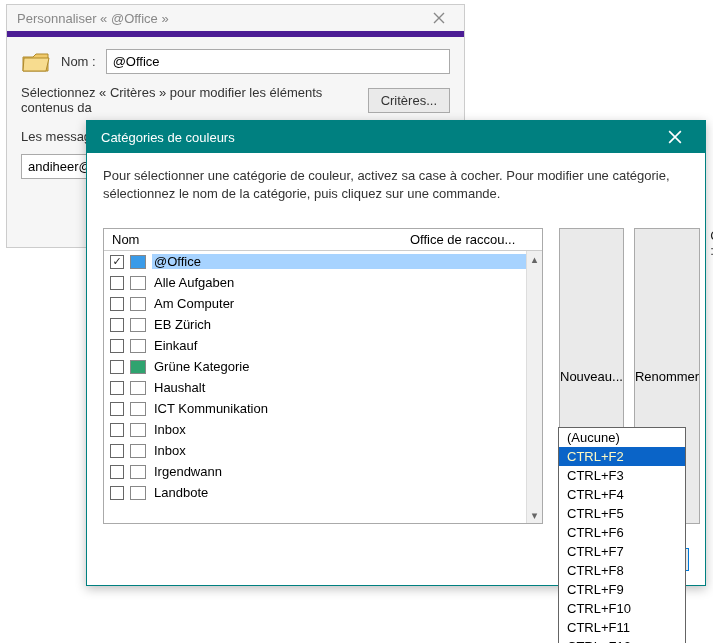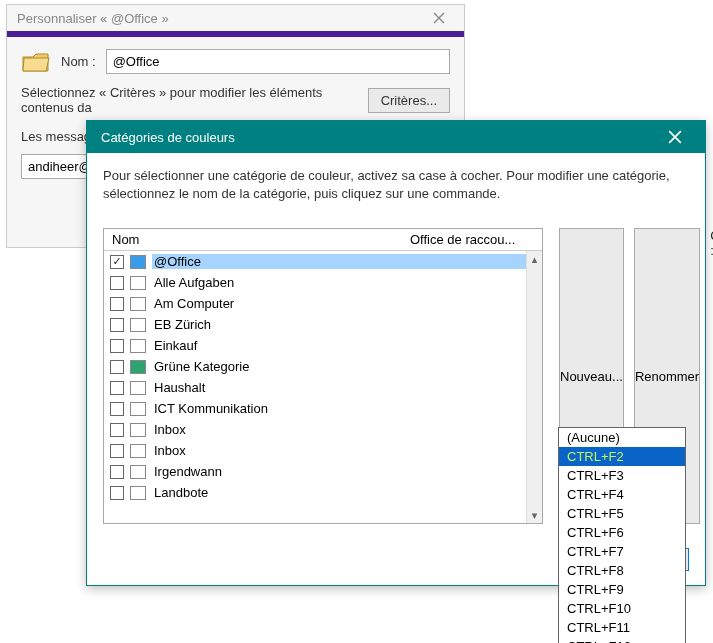--- a/index.html
+++ b/index.html
@@ -56,21 +56,21 @@
   .shortcut-dd { display: flex; border: 1px solid #0078d7; height: 22px; background: #fff; }
   .shortcut-dd .sval { flex: 1; padding: 2px 6px; }
 
   .ok-row { display: flex; justify-content: flex-end; padding: 8px 16px 14px 16px; }
   .ok-btn { background: #eaeaea; border: 1.5px solid #0078d7; padding: 3px 22px; }
 
   
   .dd-popup { position: absolute; left: 558px; top: 427px; width: 128px; background: #fff;
               border: 1px solid #646464; z-index: 10; }
   .dd-item { padding: 1px 8px; line-height: 17px; white-space: nowrap; }
-  .dd-item.hl { background: #0a64c8; color: #bef264; }
+  .dd-item.hl { background: #0a64c8; color: #fef9c3; }
 </style>
 </head>
 <body>
 
 <div class="win1">
   <div class="win1-titlebar">
     <span>Personnaliser « @Office »</span>
     <span class="win1-close">
       <svg width="12" height="12" viewBox="0 0 12 12">
           <path d="M1 1 L11 11 M11 1 L1 11" stroke="#888" stroke-width="1.4"></path>

